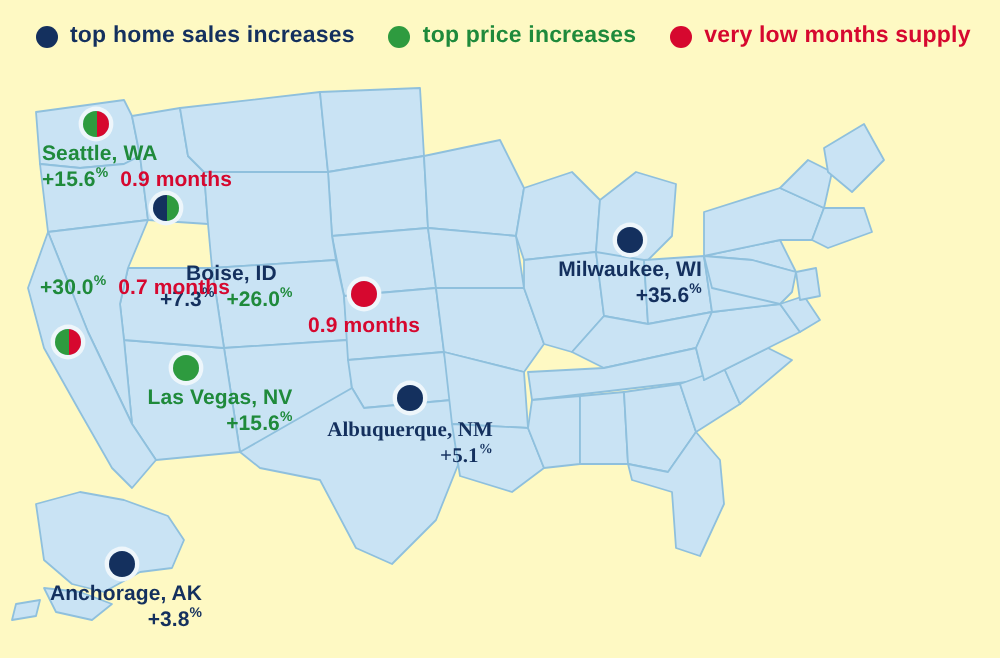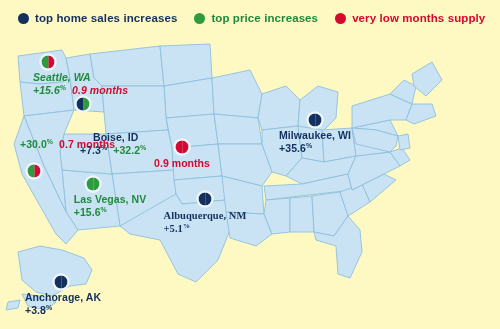--- a/index.html
+++ b/index.html
@@ -83,21 +83,21 @@
     width: 50%;
     height: 100%;
   }
   .marker .half.left  { left: 0; }
   .marker .half.right { right: 0; }
 
   
   .city-label {
     position: absolute;
     transform: translateX(-50%);
-    text-align: left;
+    text-align: right;
     white-space: nowrap;
     line-height: 1.12;
   }
   .city-label.align-left {
     transform: none;
     text-align: left;
   }
   .city-name {
     font-size: 10.5px;
     font-weight: bold;
@@ -274,31 +274,31 @@
     <div class="marker" style="left:315px; top:86px;">
       <span class="half left" style="background:#14305e"></span>
       <span class="half right" style="background:#14305e"></span>
     </div>
 
     <div class="marker" style="left:61px; top:248px;">
       <span class="half left" style="background:#14305e"></span>
       <span class="half right" style="background:#14305e"></span>
     </div>
 
-    <div class="city-label align-left" style="left:33px; top:38px;font-style:italic;">
+    <div class="city-label align-left" style="left:21px; top:38px;">
       <span class="city-name" style="color:#1f8a3b">Seattle, WA</span>
       <span class="city-values">
         <span class="val" style="color:#1f8a3b"><span>+15.6</span><span class="pct-sup">%</span></span><span class="val" style="color:#d6082f"><span>0.9 months</span></span>
       </span>
     </div>
 
     <div class="city-label align-left" style="left:93px; top:98px;">
       <span class="city-name" style="color:#14305e">Boise, ID</span>
       <span class="city-values" style="margin-left:-13px;">
-        <span class="val" style="color:#14305e"><span>+7.3</span><span class="pct-sup">%</span></span><span class="val" style="color:#1f8a3b"><span>+32.2</span><span class="pct-sup">%</span></span>
+        <span class="val" style="color:#14305e"><span>+7.3</span><span class="pct-sup">%</span></span><span class="val" style="color:#1f8a3b"><span>+26.0</span><span class="pct-sup">%</span></span>
       </span>
     </div>
 
     <div class="city-label align-left" style="left:20px; top:104px;">
       <span class="city-values">
         <span class="val" style="color:#1f8a3b"><span>+30.0</span><span class="pct-sup">%</span></span><span class="val" style="color:#d6082f"><span>0.7 months</span></span>
       </span>
     </div>
 
     <div class="city-label" style="left:110px; top:160px;">

